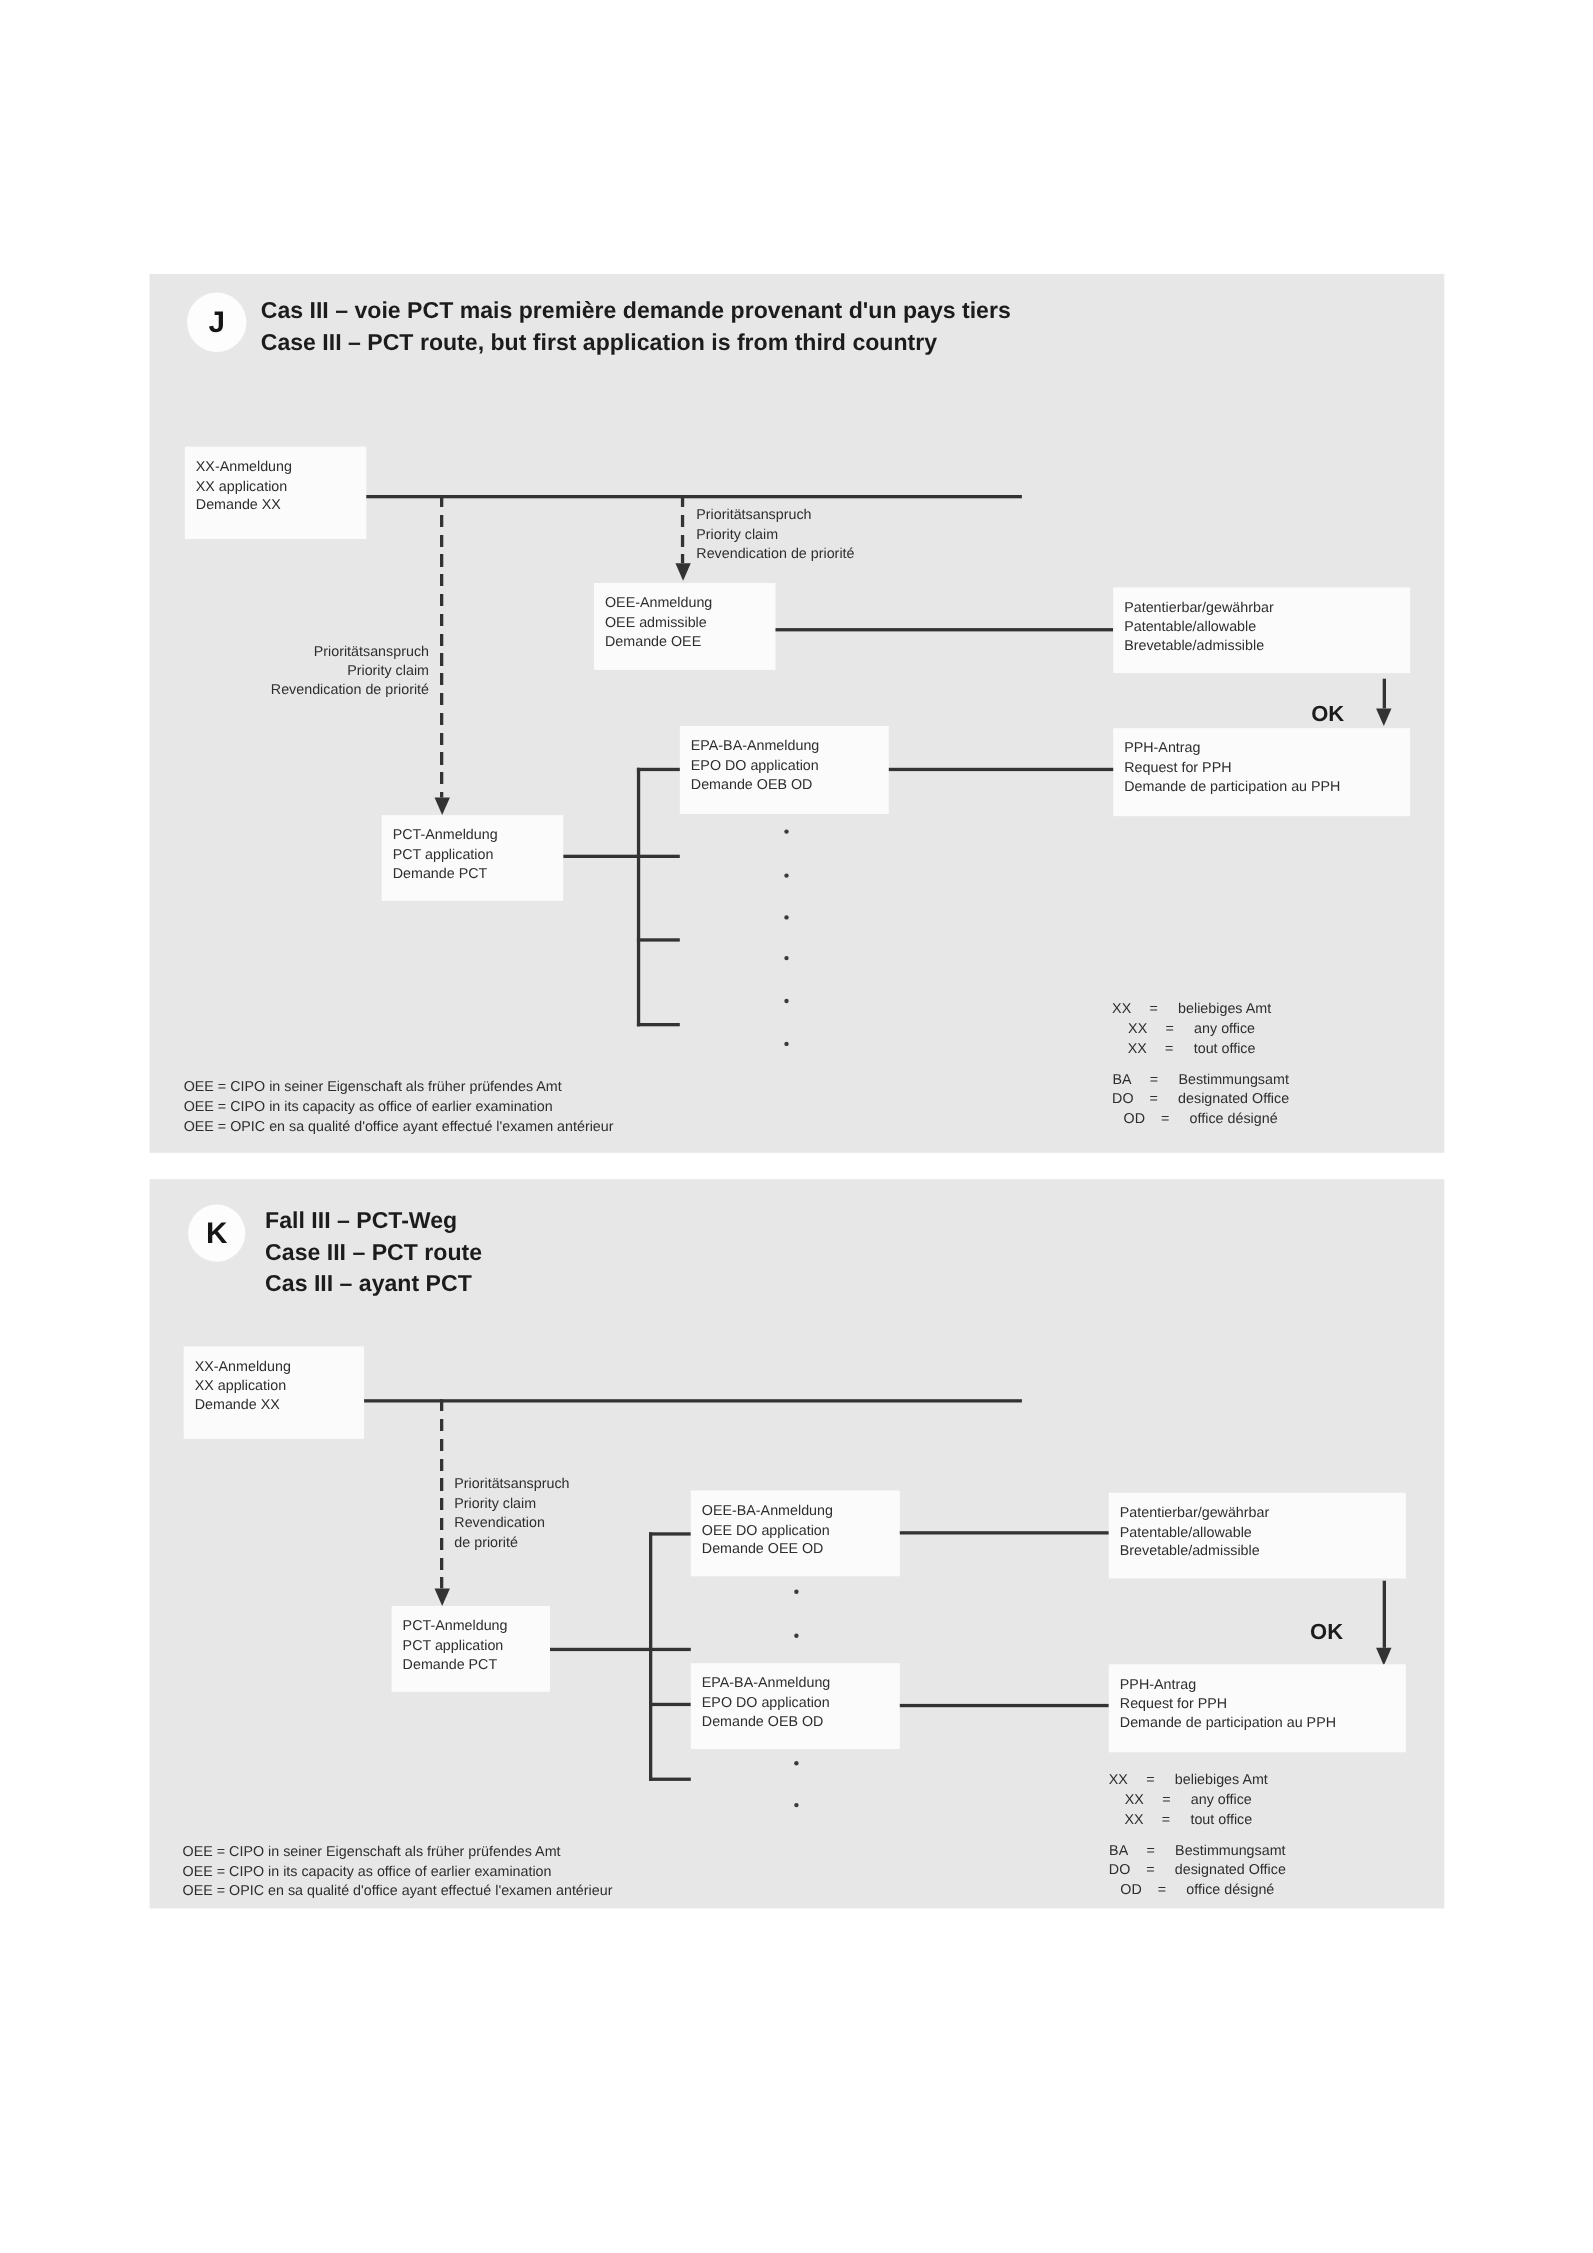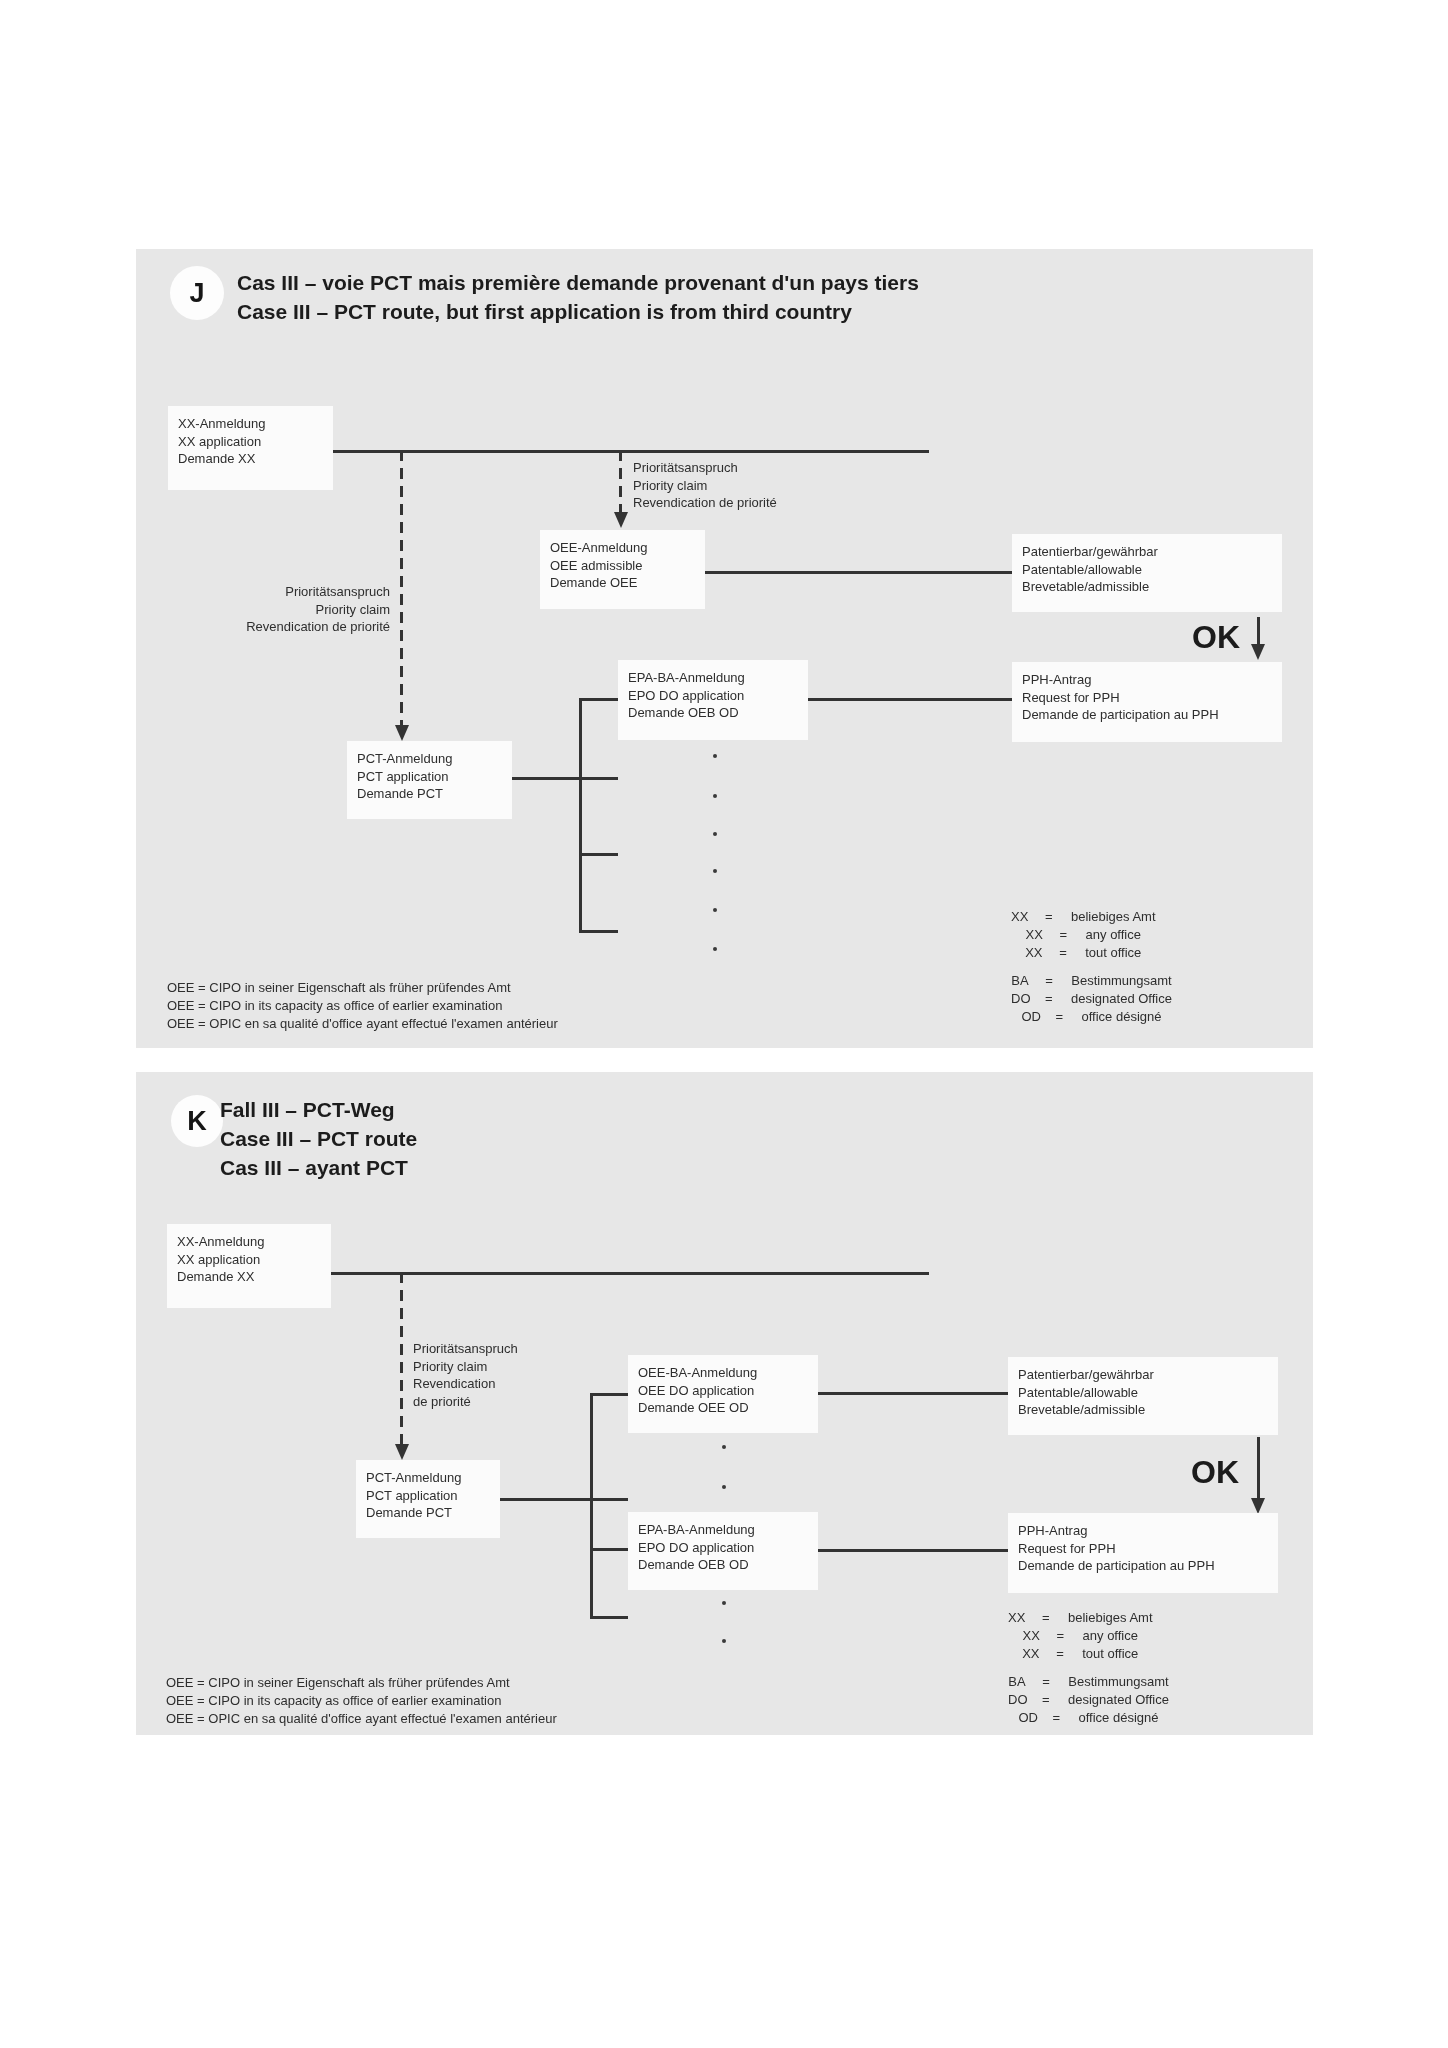--- a/index.html
+++ b/index.html
@@ -6,21 +6,21 @@
   body{width:1448px;height:2048px;position:relative;font-family:"Liberation Sans","DejaVu Sans",sans-serif;}
   .panel{position:absolute;background:#e7e7e7;}
   .badge{position:absolute;background:#fdfdfd;border-radius:50%;display:flex;align-items:center;justify-content:center;font-weight:bold;font-size:27px;color:#161616;}
   .ptitle{position:absolute;font-weight:bold;font-size:21px;line-height:29px;color:#1c1c1c;white-space:nowrap;}
   .fbox{position:absolute;background:#fbfbfb;box-sizing:border-box;padding:9px 6px 0 10px;font-size:13px;line-height:17.5px;color:#2e2e2e;white-space:nowrap;}
   .lab{position:absolute;font-size:13px;line-height:17.5px;color:#2e2e2e;white-space:nowrap;}
   .hl{position:absolute;height:3px;background:#333333;}
   .vl{position:absolute;width:3px;background:#333333;}
   .vdash{position:absolute;width:3px;background:repeating-linear-gradient(180deg,#333333 0 11px,rgba(0,0,0,0) 11px 18px);}
   .arr{position:absolute;width:0;height:0;border-left:7px solid transparent;border-right:7px solid transparent;border-top:16px solid #333333;}
-  .ok{position:absolute;font-weight:bold;font-size:32px;color:#1c1c1c;}
+  .ok{position:absolute;font-weight:bold;font-size:20px;color:#1c1c1c;margin-top:19px;}
   .dot{position:absolute;width:4px;height:4px;border-radius:50%;background:#3a3a3a;}
   .leg{position:absolute;font-size:13px;line-height:18px;color:#2e2e2e;white-space:nowrap;}
   .lg-row{display:flex;justify-content:center;}
   .lg-abbr{display:inline-block;width:34px;}
   .lg-eq{display:inline-block;width:26px;}
 </style>
 </head>
 <body>
 
 <div class="panel" style="left:136px;top:249px;width:1177px;height:799px;">
@@ -151,21 +151,21 @@
       </div>
   </div>
 </div>
 
 <div class="panel" style="left:136px;top:1072px;width:1177px;height:663px;">
 
   <div class="badge" style="left:35px;top:23px;width:52px;height:52px;">
     <span>K</span>
   </div>
 
-  <div class="ptitle" style="left:84px;top:23px;">
+  <div class="ptitle" style="left:105px;top:23px;">
     <div>Fall III – PCT-Weg</div>
     <div>Case III – PCT route</div>
     <div>Cas III – ayant PCT</div>
   </div>
 
   <div class="fbox" style="left:31px;top:152px;width:164px;height:84px;">
     <div>XX-Anmeldung</div>
     <div>XX application</div>
     <div>Demande XX</div>
   </div>

